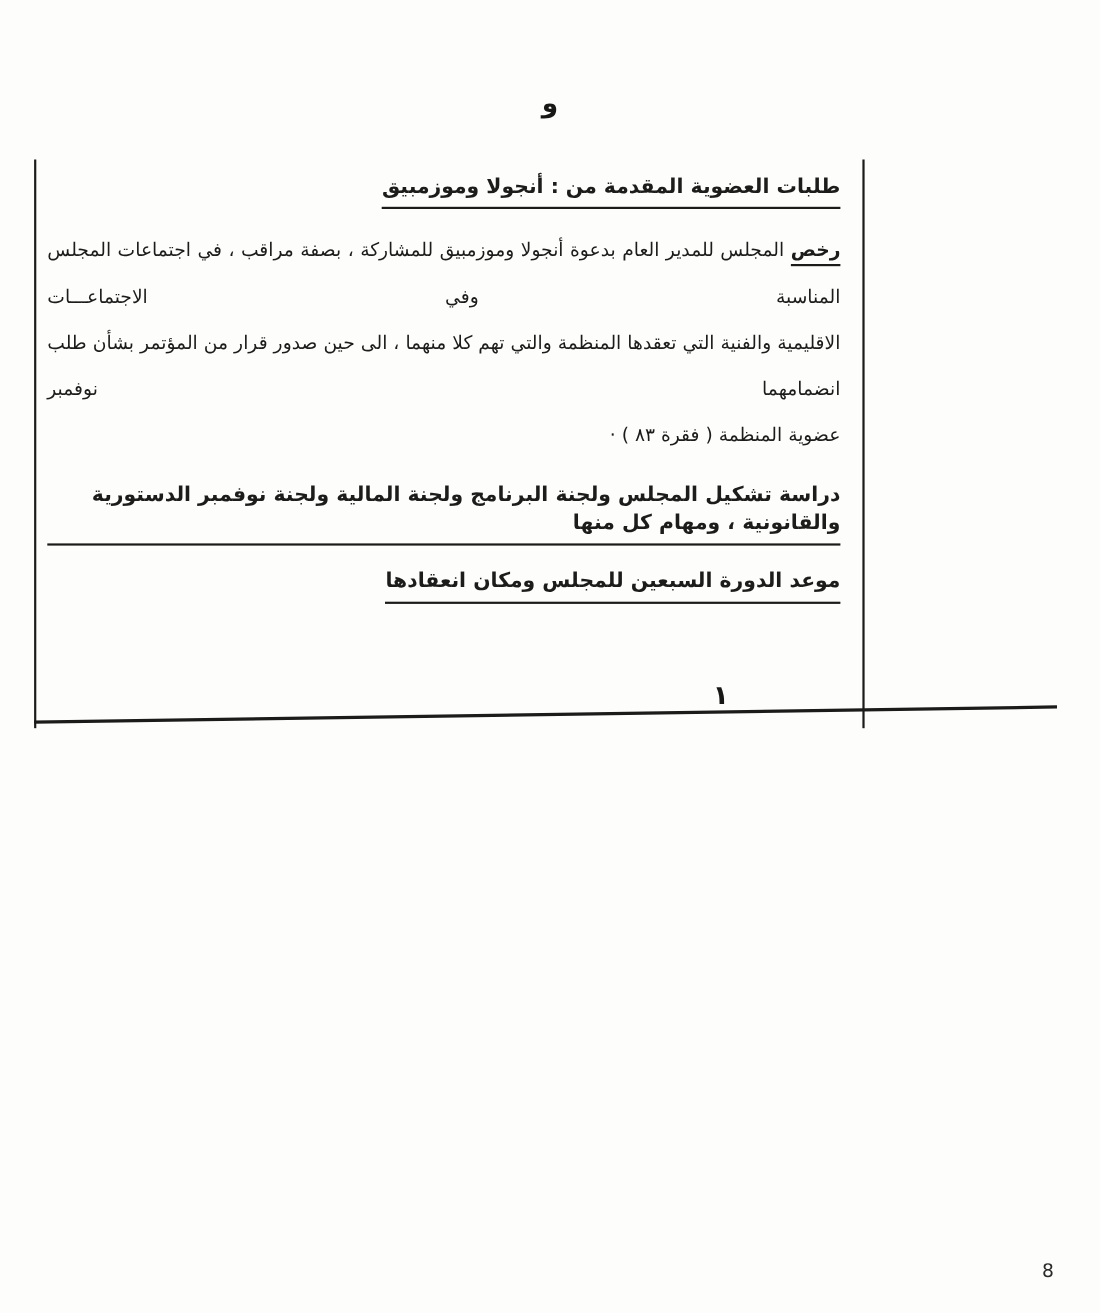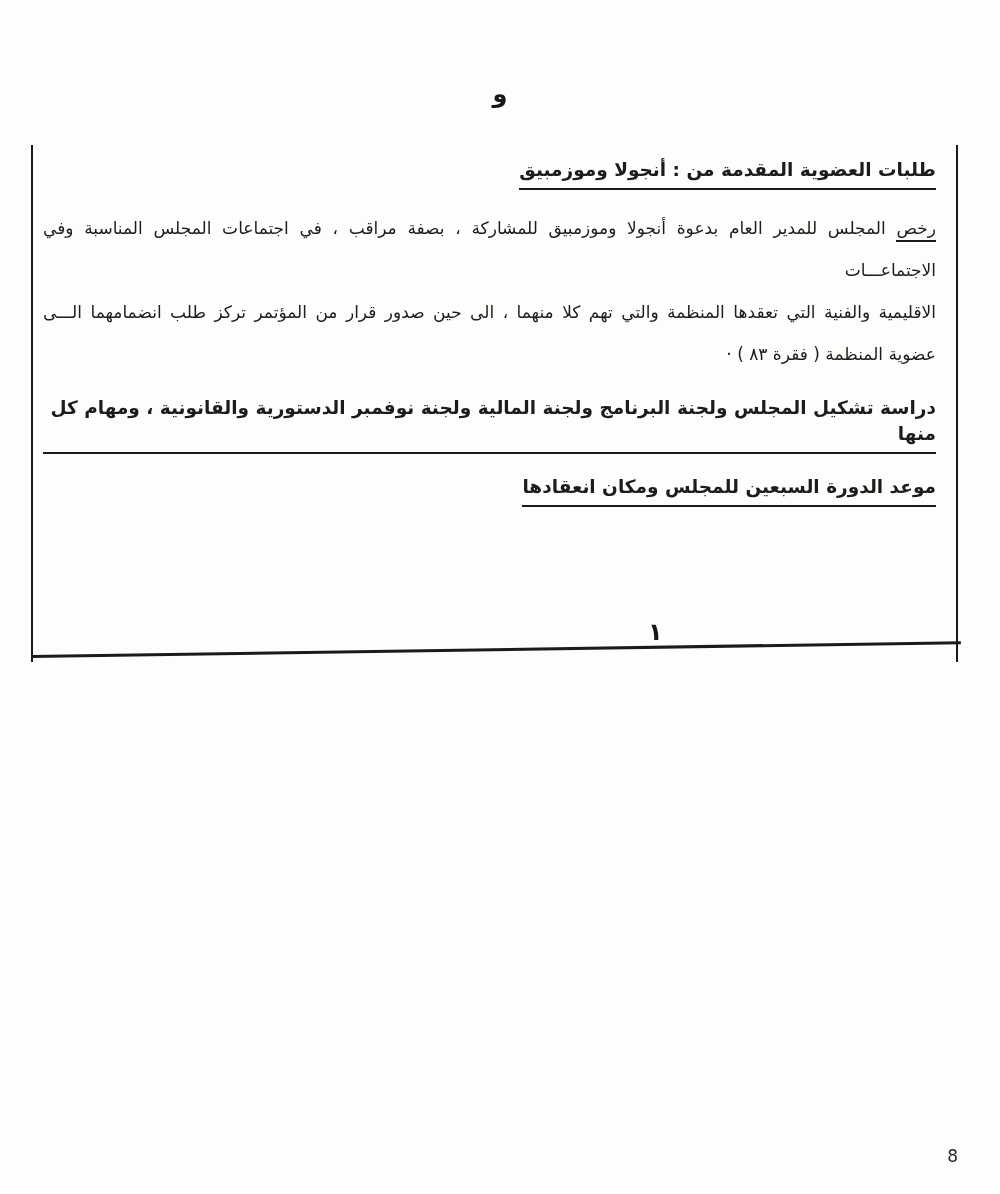--- a/index.html
+++ b/index.html
@@ -24,21 +24,21 @@
     width: 100%;
     text-align: center;
     font-size: 24px;
     font-weight: bold;
     color: #171715;
   }
   .frame {
     position: absolute;
     left: 31px;
     top: 145px;
-    width: 927px;
+    width: 755px;
     height: 517px;
     border-left: 2.5px solid #1b1b19;
     border-right: 2.5px solid #1b1b19;
     box-sizing: border-box;
     direction: rtl;
     padding: 12px 20px 0 10px;
   }
   .frame-bottom-line {
     position: absolute;
     left: -2px;
@@ -71,21 +71,21 @@
   }
   .para .line.full {
     text-align: justify;
     text-align-last: justify;
   }
   .para .line.last {
   }
   .lead {
     border-bottom: 2.5px solid #1b1b19;
     padding-bottom: 2px;
-    font-weight: normal;
+    font-weight: bold;
   }
   .insert-mark {
     position: absolute;
     left: 648px;
     top: 618px;
     font-size: 24px;
     font-weight: bold;
     color: #171715;
   }
   .page-number {
@@ -107,21 +107,21 @@
 
     <h2 class="heading">
       <span class="heading-text">طلبات العضوية المقدمة من : أنجولا وموزمبيق</span>
     </h2>
 
     <div class="para">
       <div class="line full">
         <span class="lead">رخص</span>
         <span>المجلس للمدير العام بدعوة أنجولا وموزمبيق للمشاركة ، بصفة مراقب ، في اجتماعات المجلس المناسبة وفي الاجتماعـــات</span>
       </div>
-      <div class="line full">الاقليمية والفنية التي تعقدها المنظمة والتي تهم كلا منهما ، الى حين صدور قرار من المؤتمر تركز طلب انضمامهما الـــى</div>
+      <div class="line full">الاقليمية والفنية التي تعقدها المنظمة والتي تهم كلا منهما ، الى حين صدور قرار من المؤتمر بشأن طلب انضمامهما نوفمبر</div>
       <div class="line last">عضوية المنظمة ( فقرة ٨٣ ) ·</div>
     </div>
 
     <h2 class="heading h2-block">
       <span class="heading-text">دراسة تشكيل المجلس ولجنة البرنامج ولجنة المالية ولجنة نوفمبر الدستورية والقانونية ، ومهام كل منها</span>
     </h2>
 
     <div class="para">
     </div>
 

